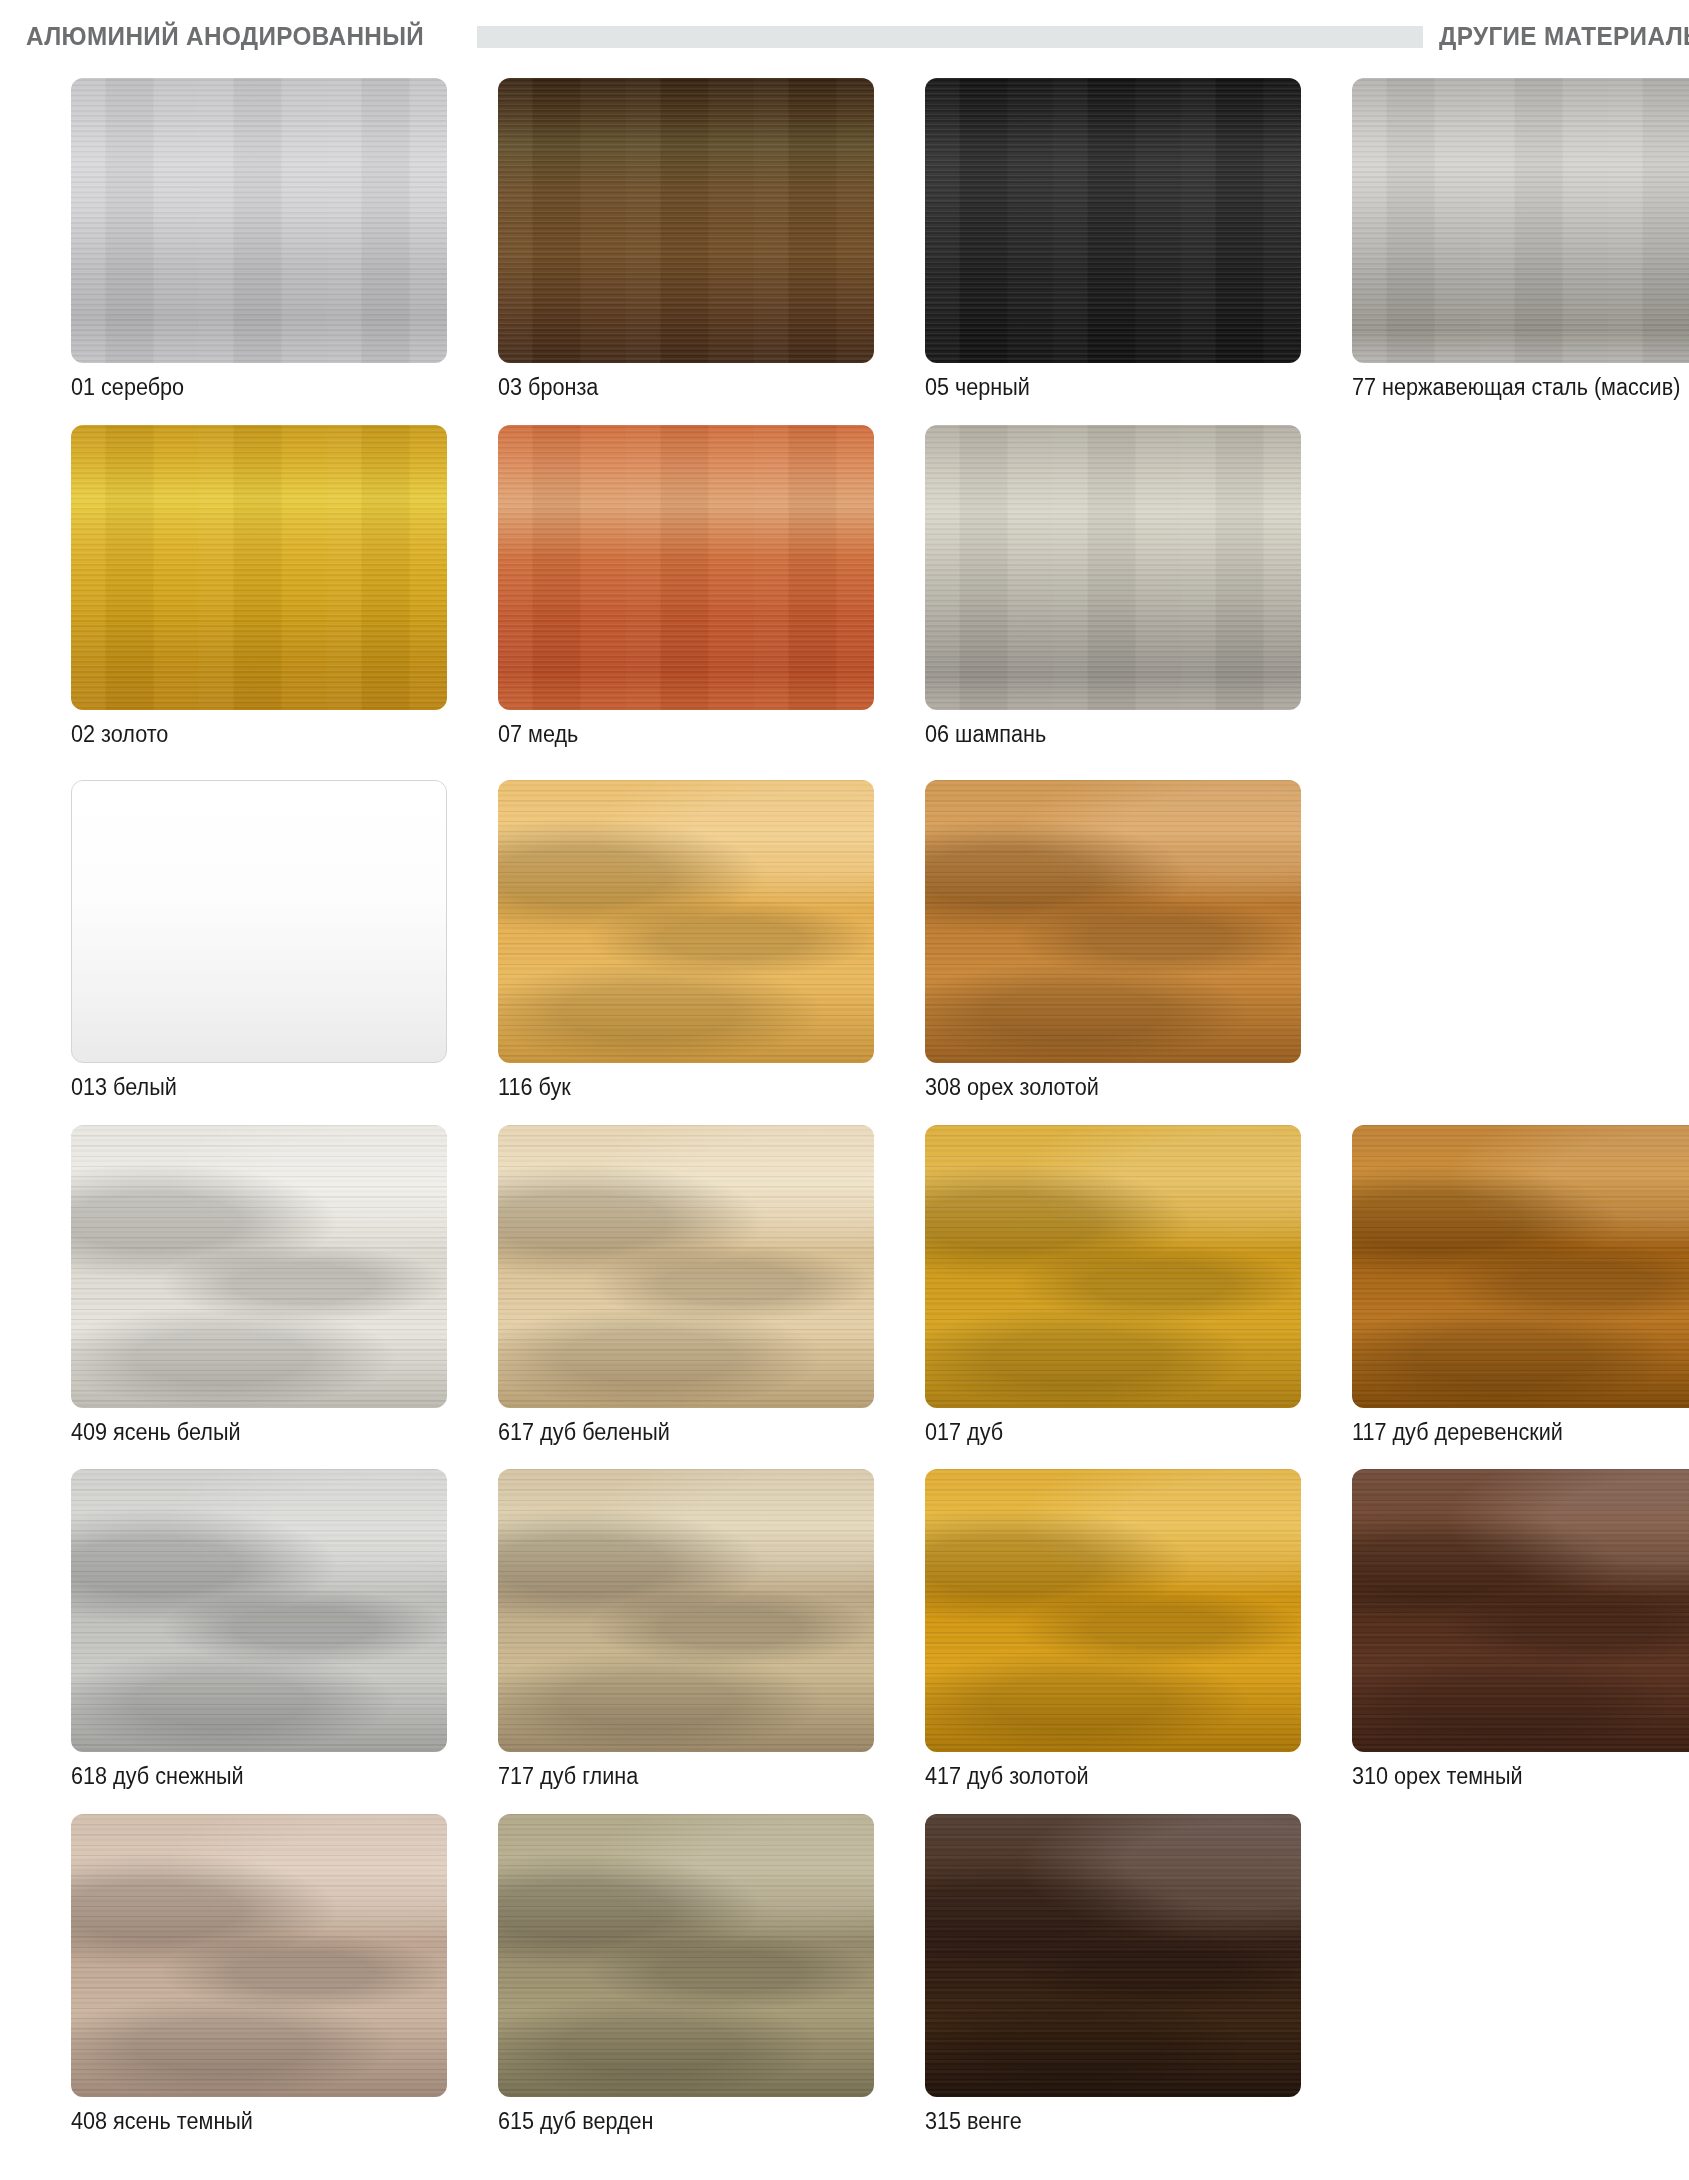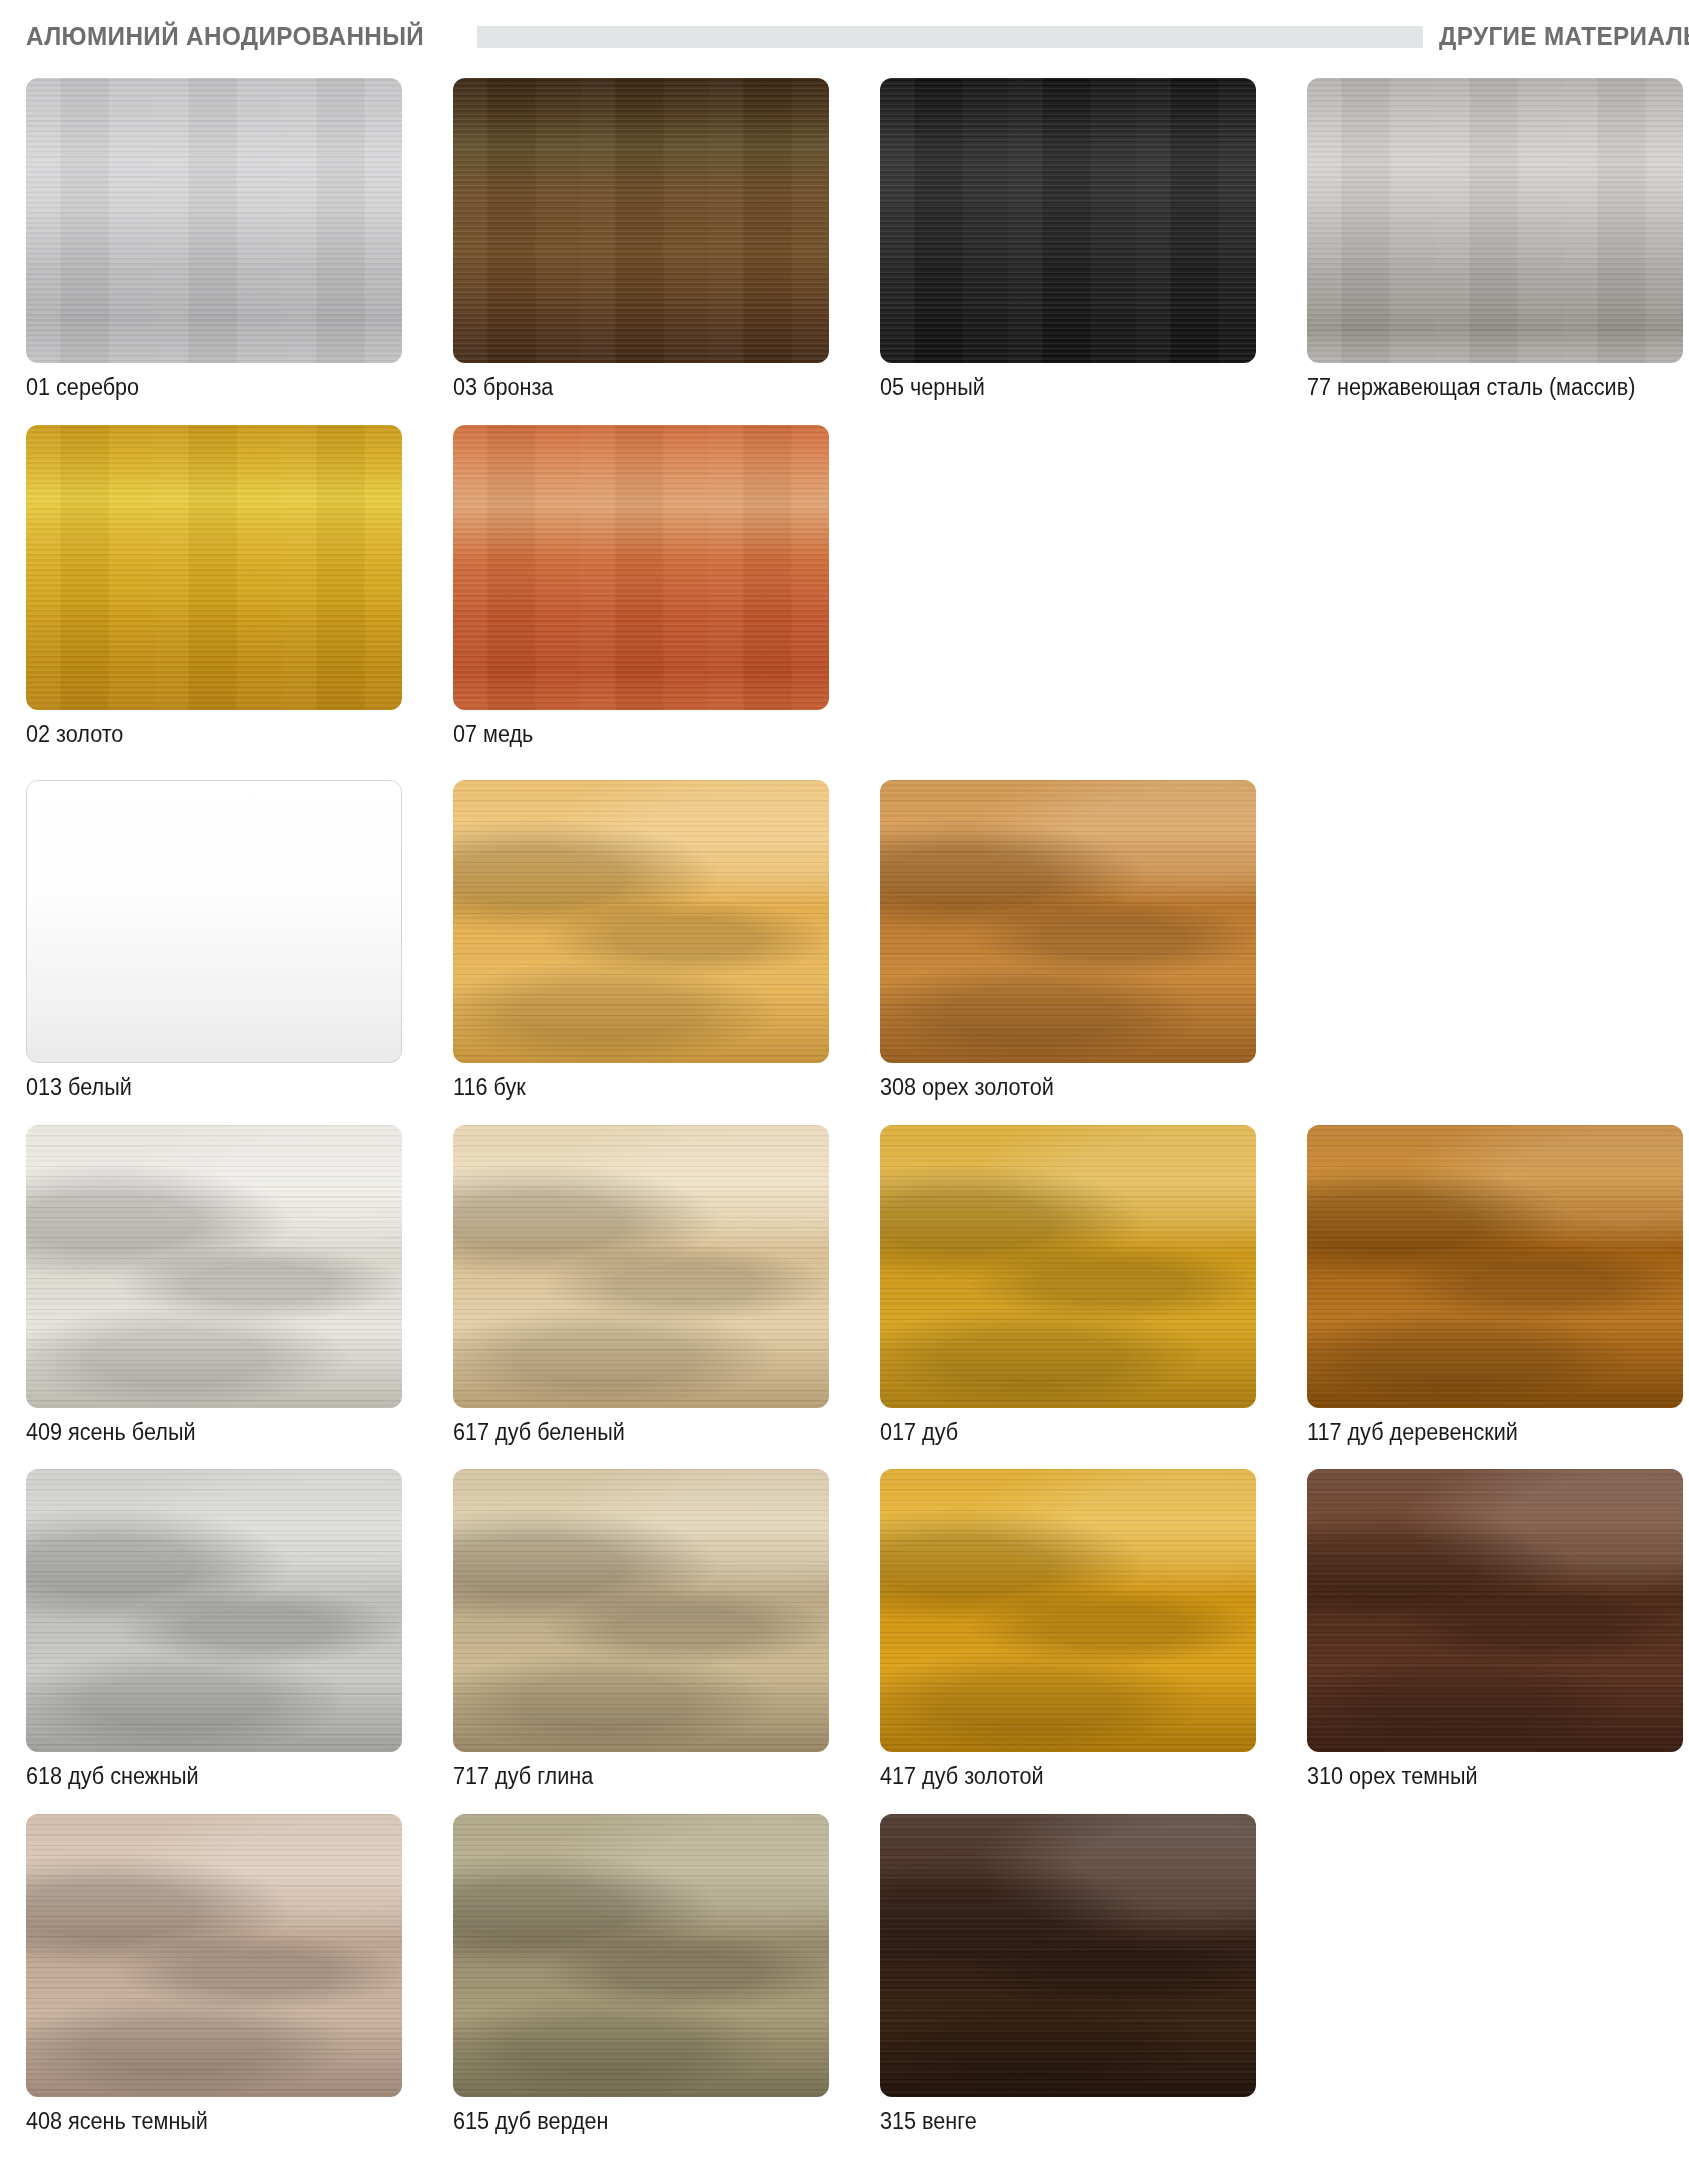--- a/index.html
+++ b/index.html
@@ -43,21 +43,21 @@
     background:#e2e5e6;
     flex:0 0 auto;
   }
 
   
   .grid{
     display:grid;
     grid-template-columns:repeat(4,376px);
     column-gap:51px;
   }
-  .cell{ width:412px; }
+  .cell{ width:412px;margin-left:45px; }
 
   .swatch{
     width:376px;
     height:auto;
     border-radius:12px;
     position:relative;
     overflow:hidden;
     box-sizing:border-box;
   }
   .swatch.tall{ height:285px; }
@@ -216,20 +216,27 @@
       </div>
 
       <div class="cell">
         <div class="swatch tall brushed" style="background:linear-gradient(to bottom,#cf6a38 0%,#dc8a58 14%,#dfa271 28%,#cf6c38 46%,#c2552a 66%,#b84a22 86%,#c45a2c 100%);">
           <div class="grain"></div>
           <div class="grain2"></div>
         </div>
         <div class="caption">07 медь</div>
       </div>
 
+      <div class="cell">
+        <div class="swatch tall brushed" style="background:linear-gradient(to bottom,#b2aea2 0%,#c8c4b8 14%,#d9d6ca 30%,#c6c2b6 48%,#aaa69c 70%,#96928a 88%,#aeaaa0 100%);">
+          <div class="grain"></div>
+          <div class="grain2"></div>
+        </div>
+        <div class="caption">06 шампань</div>
+      </div>
 
     </div>
   </div>
 
   <div style="position:absolute;left:25.6px;top:758px;width:1638px;">
 
 
     <div class="spacer-sm"></div>
 
     <div class="grid">

